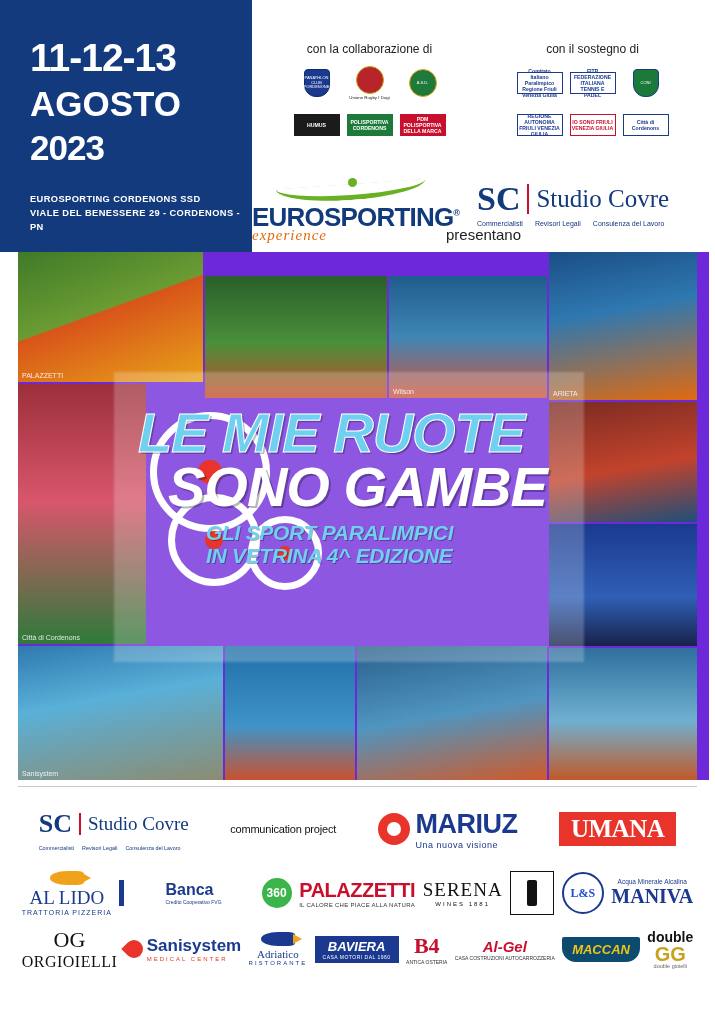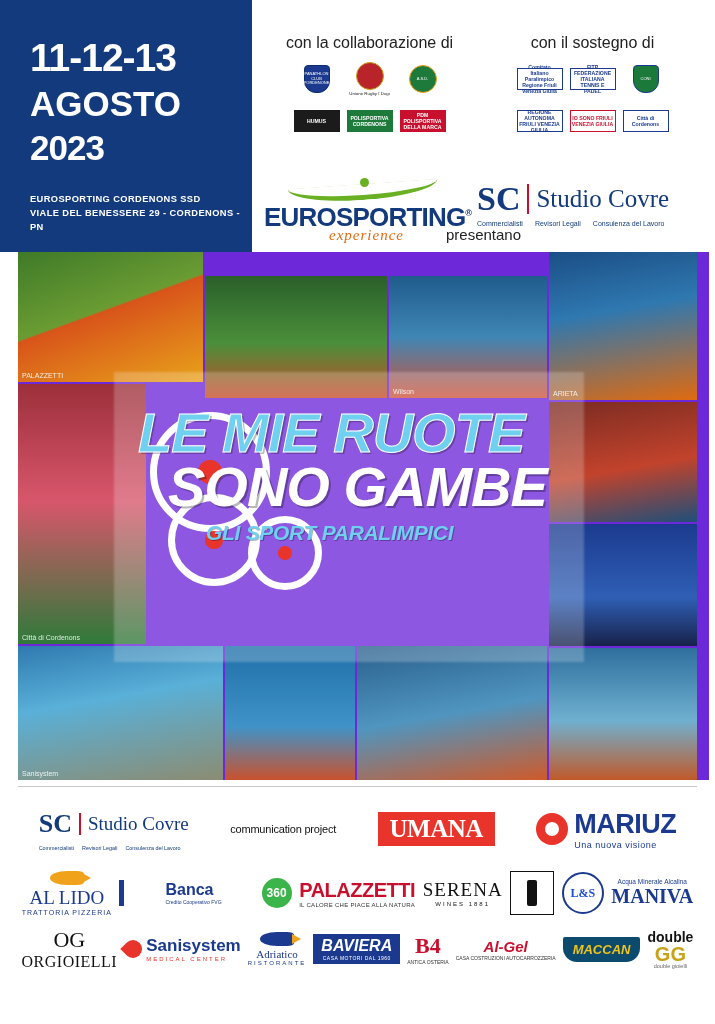--- a/index.html
+++ b/index.html
@@ -51,21 +51,21 @@
   }
   .collab-col {
     position: absolute; top: 34px; left: 10px; width: 215px;
     text-align: center;
   }
   .support-col {
     position: absolute; top: 34px; left: 228px; width: 225px;
     text-align: center;
   }
   .collab-title, .support-title {
-    font-size: 16px; color: #222; margin-bottom: 9px;
+    font-size: 12px; color: #222; margin-bottom: 9px; margin-top: 8px;
   }
   .logo-row {
     display: flex; justify-content: center; align-items: flex-start;
     gap: 7px; margin-bottom: 6px;
   }
   .mini-logo {
     width: 46px; height: 36px;
     display: flex; flex-direction: column;
     align-items: center; justify-content: center;
     font-size: 4.6px; text-align: center; color: #222;
@@ -89,21 +89,21 @@
     font-size: 5.2px; font-weight: bold; text-align: center;
     line-height: 6px; color: #fff; padding: 1px;
   }
 
   
   .presenters {
     position: absolute; left: 252px; top: 170px;
     width: 463px; height: 82px; background: #fff;
   }
   .eurosporting {
-    position: absolute; left: 12px; top: 8px; width: 205px; text-align: center;
+    position: absolute; left: 0; top: 8px; width: 205px; text-align: left;
   }
   .es-swoosh { height: 22px; position: relative; }
   .es-swoosh .dot {
     position: absolute; left: 96px; top: 0;
     width: 9px; height: 9px; border-radius: 50%; background: #6ab023;
   }
   .es-swoosh .arc {
     position: absolute; left: 24px; top: 6px;
     width: 150px; height: 16px;
     border-bottom: 5px solid #6ab023;
@@ -287,21 +287,21 @@
     width: 18px; height: 18px; background: #e8342a;
     border-radius: 0 50% 50% 50%; transform: rotate(-45deg); margin-right: 4px;
   }
 
   .adriatico-name { font-size: 11px; color: #1b3a8f; font-family:"Liberation Serif",serif; }
   .adriatico-sub { font-size: 6px; color: #1b3a8f; letter-spacing: 2px; }
 
   .baviera {
     background: #1b3a8f; color: #fff; padding: 3px 8px; text-align: center;
   }
-  .bav-name { font-size: 16px; font-weight: bold; font-style: italic; }
+  .bav-name { font-size: 13px; font-weight: bold; font-style: italic; }
   .bav-sub { font-size: 5px; letter-spacing: 0.5px; }
 
   .ba-name { font-size: 22px; color: #c8102e; font-weight: bold; font-family:"Liberation Serif",serif;}
   .ba-sub { font-size: 5px; color: #333; }
 
   .algel-box { text-align: center; }
   .algel-name { font-size: 15px; font-weight: bold; color: #c8102e; font-style: italic;}
   .algel-sub { font-size: 5px; color: #333; }
 
   .maccan {
@@ -494,20 +494,21 @@
       <div class="wheel w-sm">
           <div class="hub"></div>
         </div>
     </div>
 
     <div class="title-wrap">
       <div class="t1">LE MIE RUOTE</div>
       <div class="t2">SONO GAMBE</div>
       <div class="t3">
         <div>GLI SPORT PARALIMPICI</div>
+        <div>IN VETRINA 4^ EDIZIONE</div>
       </div>
     </div>
   </div>
 
   <div class="bottom">
     <div class="divider"></div>
 
     <div class="sp-row row1">
       <div class="sp sc-small">
         <div>
@@ -524,29 +525,29 @@
         </div>
       </div>
 
       <div class="sp">
         <div style="text-align:center;">
           <div class="extreme-sub">communication project</div>
         </div>
       </div>
 
       <div class="sp">
-        <div class="umana">UMANA</div>
-      </div>
-
-      <div class="sp">
         <div class="mariuz-eye"></div>
         <div>
           <div class="mariuz-name">MARIUZ</div>
           <div class="mariuz-sub">Una nuova visione</div>
         </div>
+      </div>
+
+      <div class="sp">
+        <div class="umana">UMANA</div>
       </div>
     </div>
 
     <div class="sp-row row2">
       <div class="sp">
         <div style="text-align:center;">
           <div class="fish"></div>
           <div class="allido-name">AL LIDO</div>
           <div class="allido-sub">TRATTORIA PIZZERIA</div>
         </div>

